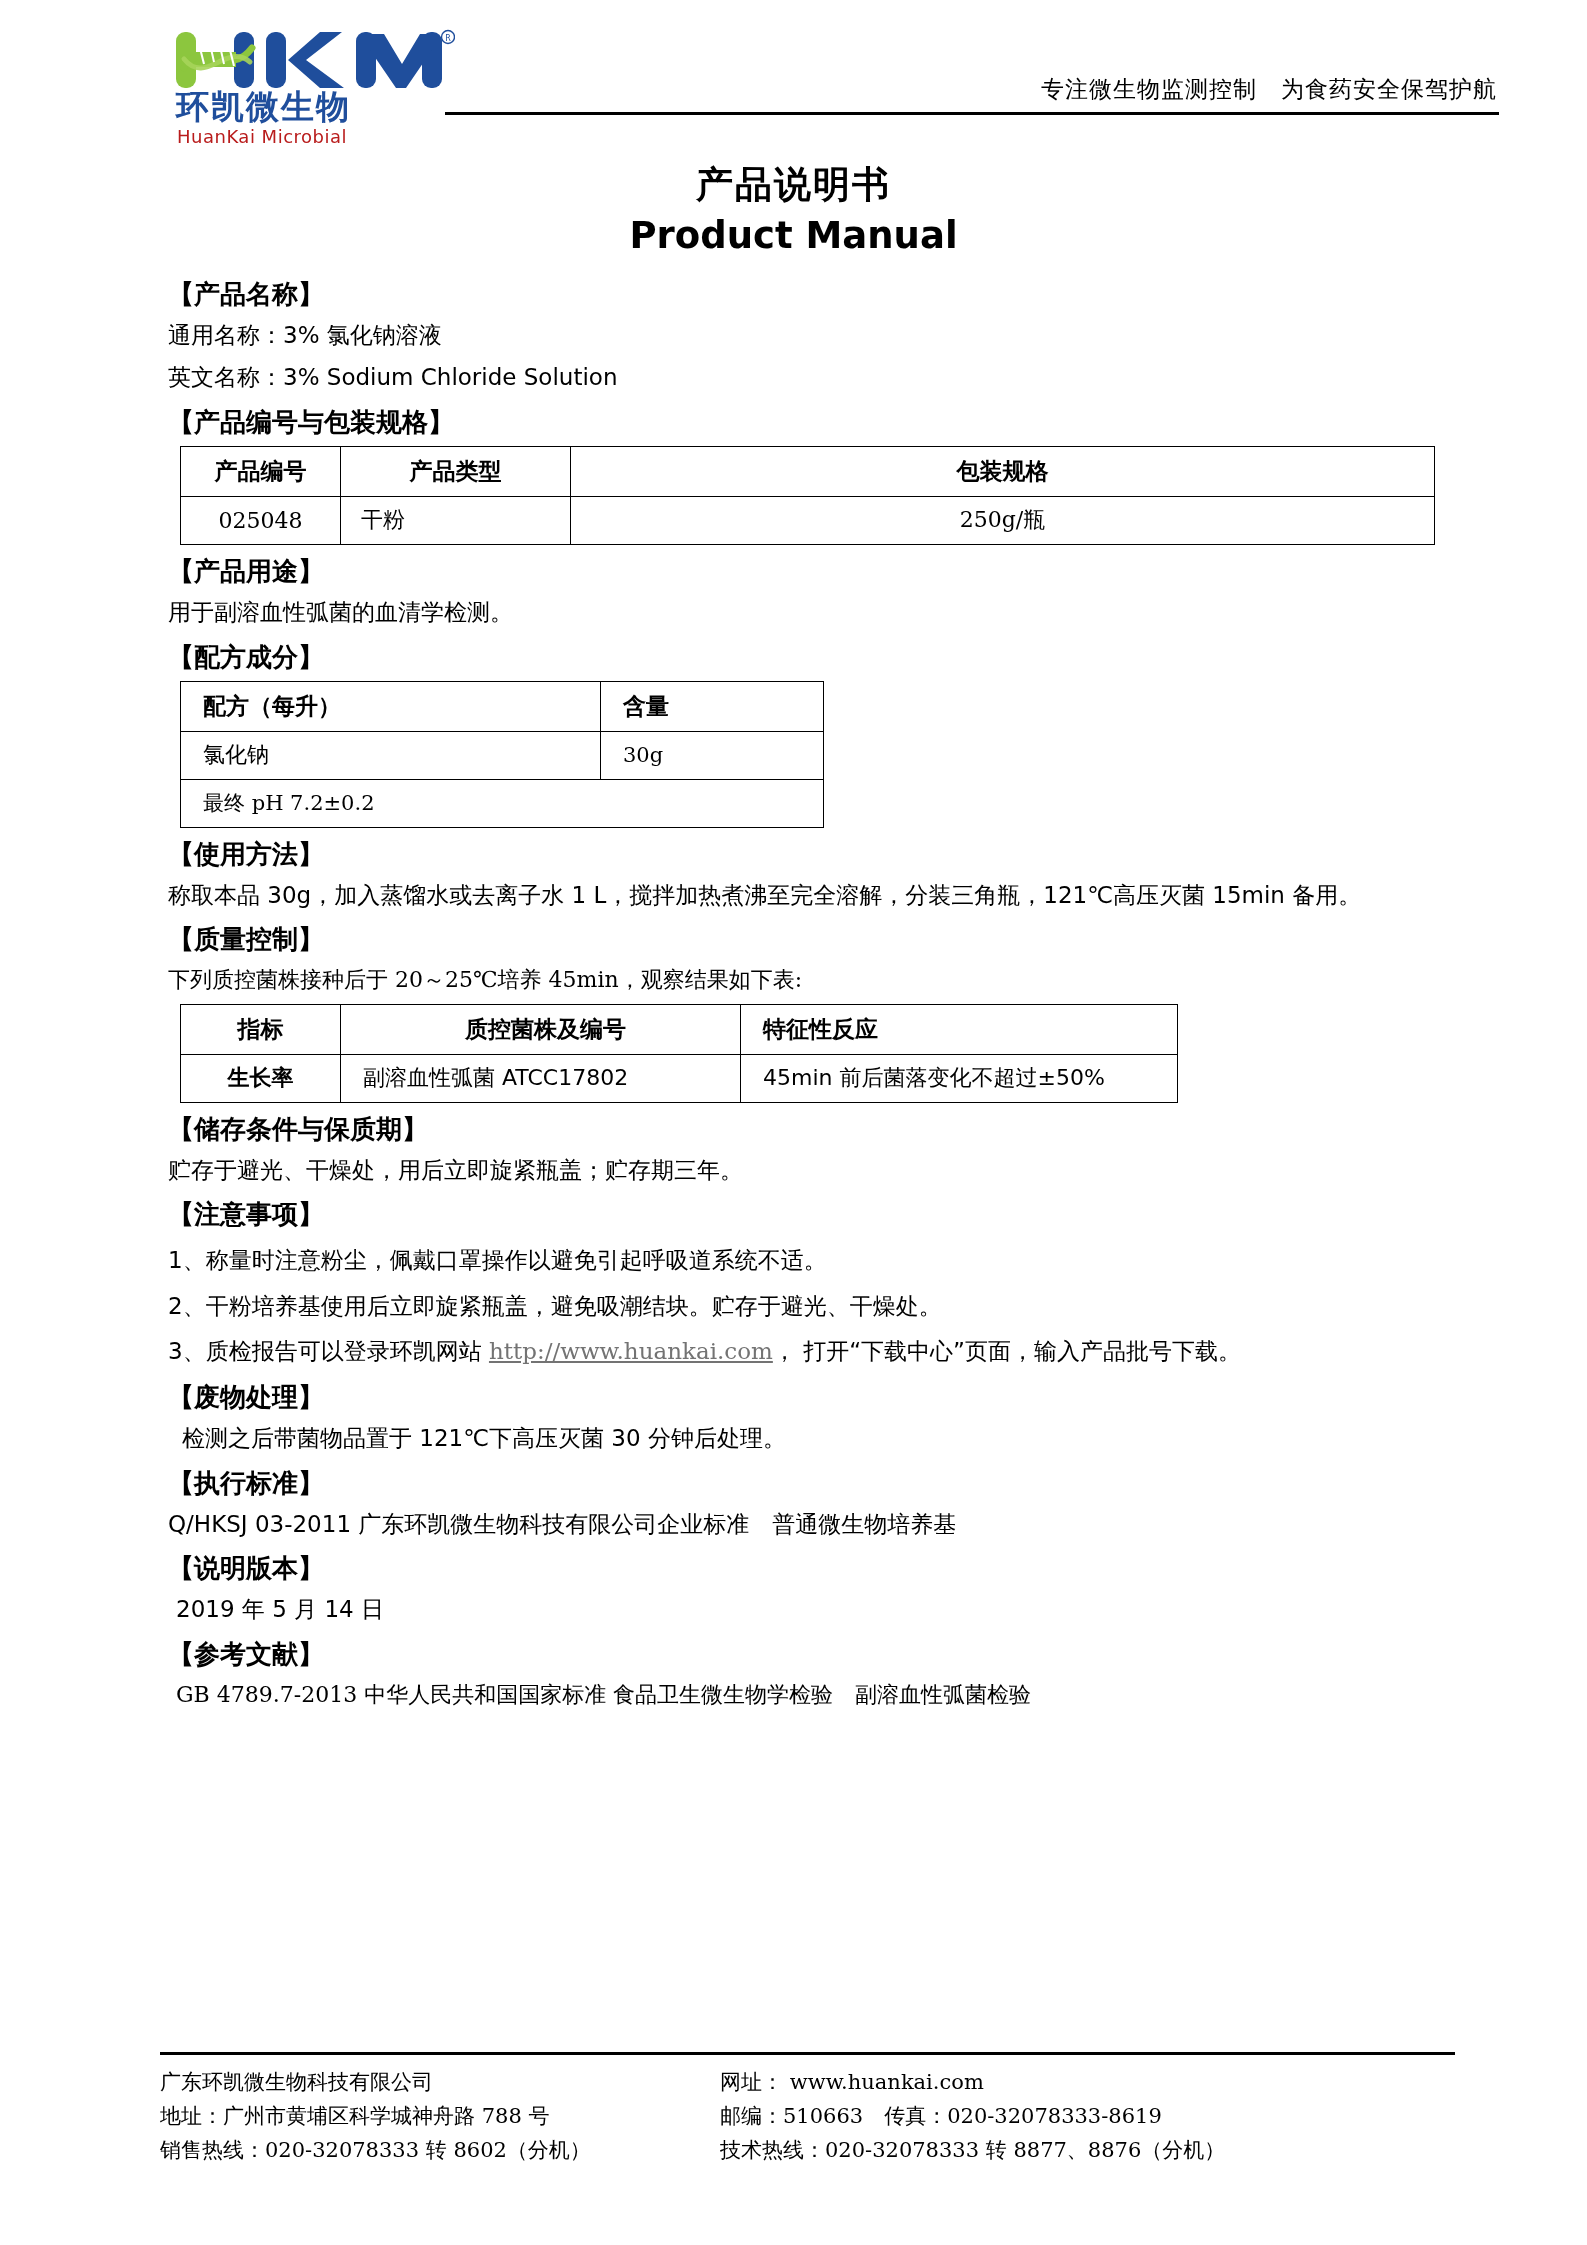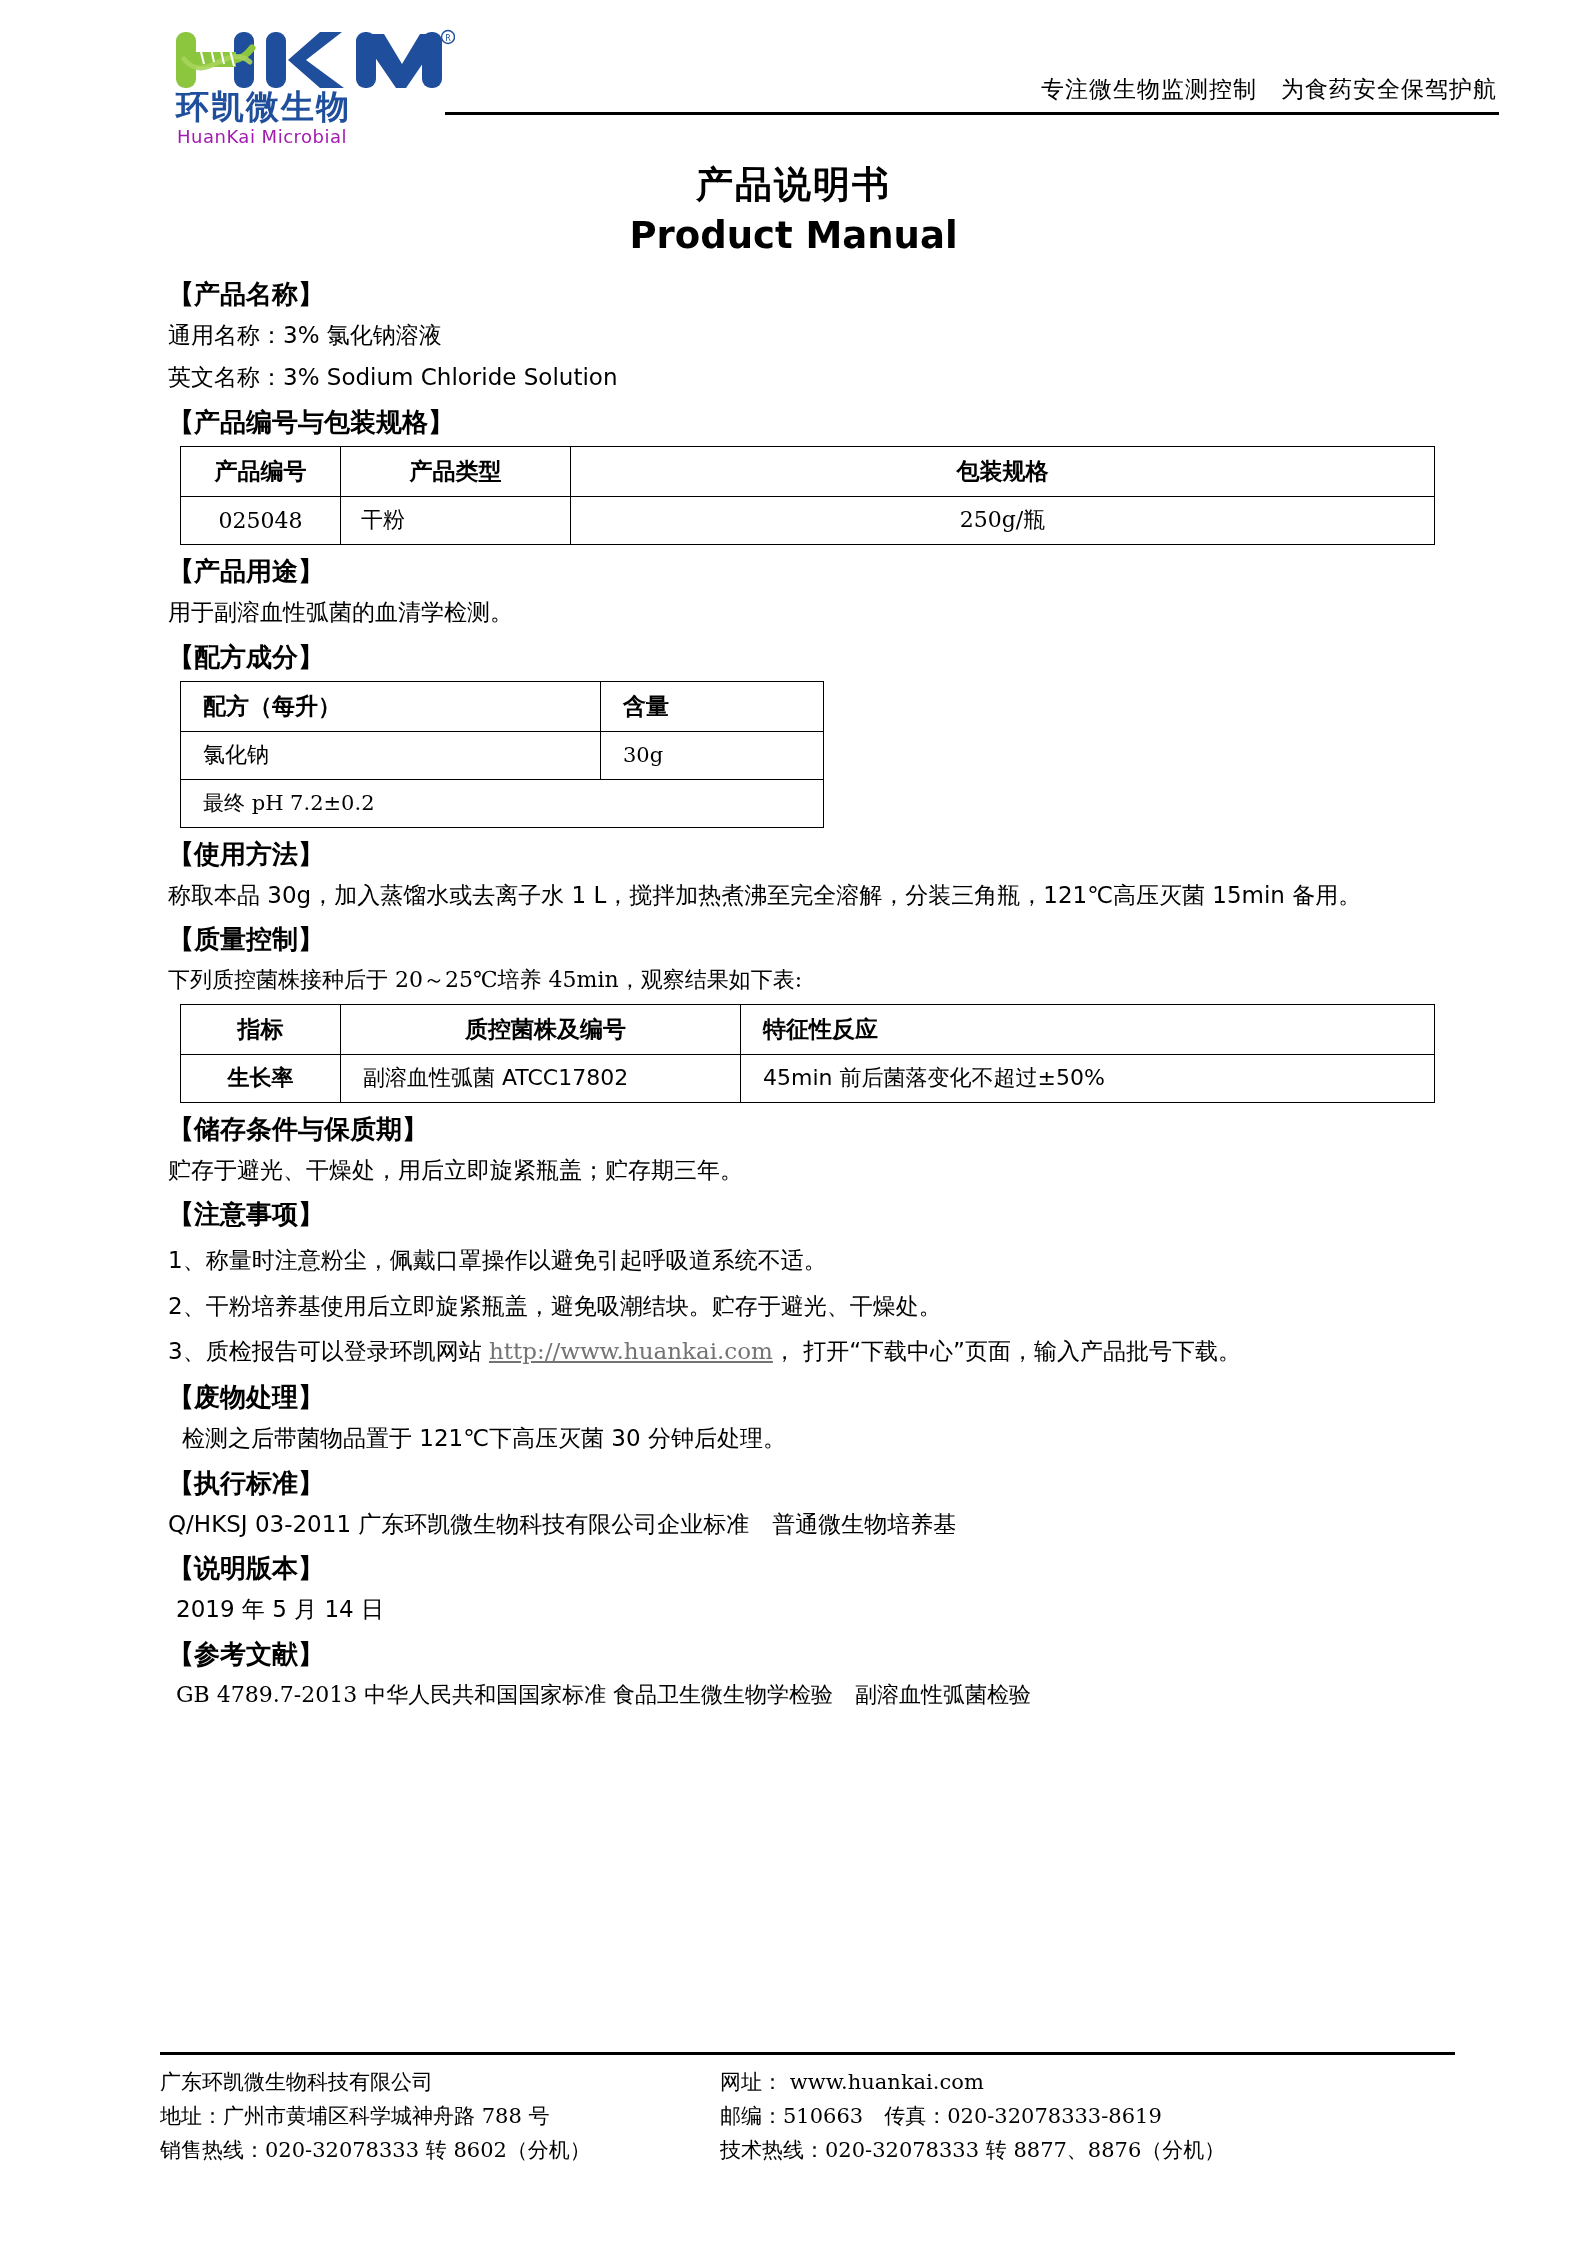--- a/index.html
+++ b/index.html
@@ -49,21 +49,21 @@
     letter-spacing: 2px;
     color: #1f4e9c;
     line-height: 1;
     margin-top: -4px;
     margin-left: 6px;
   }
   .logo-en {
     font-family: "DejaVu Sans", sans-serif;
     font-size: 18px;
     letter-spacing: 0.5px;
-    color: #a21caf;
+    color: #b91c1c;
     line-height: 1;
     margin-top: 5px;
     margin-left: 7px;
   }
   .header-right {
     padding-top: 52px;
     text-align: right;
     flex: 1;
   }
   .tagline {
@@ -172,21 +172,21 @@
   }
 
   
   #formula-table { width: 644px; }
   #formula-table th { text-align: left; padding-left: 22px; }
   #formula-table td { text-align: left; padding-left: 22px; }
   #formula-table td.val { font-family: "DejaVu Serif", serif; font-size: 21px; }
   #formula-table td.ph  { font-family: "DejaVu Serif", serif; font-size: 21px; }
 
   
-  #qc-table { width: 1255px; }
+  #qc-table { width: 998px; }
   #qc-table th.c1 { width: 160px; }
   #qc-table th.c2 { width: 400px; text-align: center; padding-left: 22px;}
   #qc-table th.c3 { text-align: left; padding-left: 22px; }
   #qc-table td.c1 { text-align: center; font-weight: bold; }
   #qc-table td.c2 { text-align: left; padding-left: 22px; }
   #qc-table td.c3 { text-align: left; padding-left: 22px; }
 
   
   .footer {
     position: absolute;

